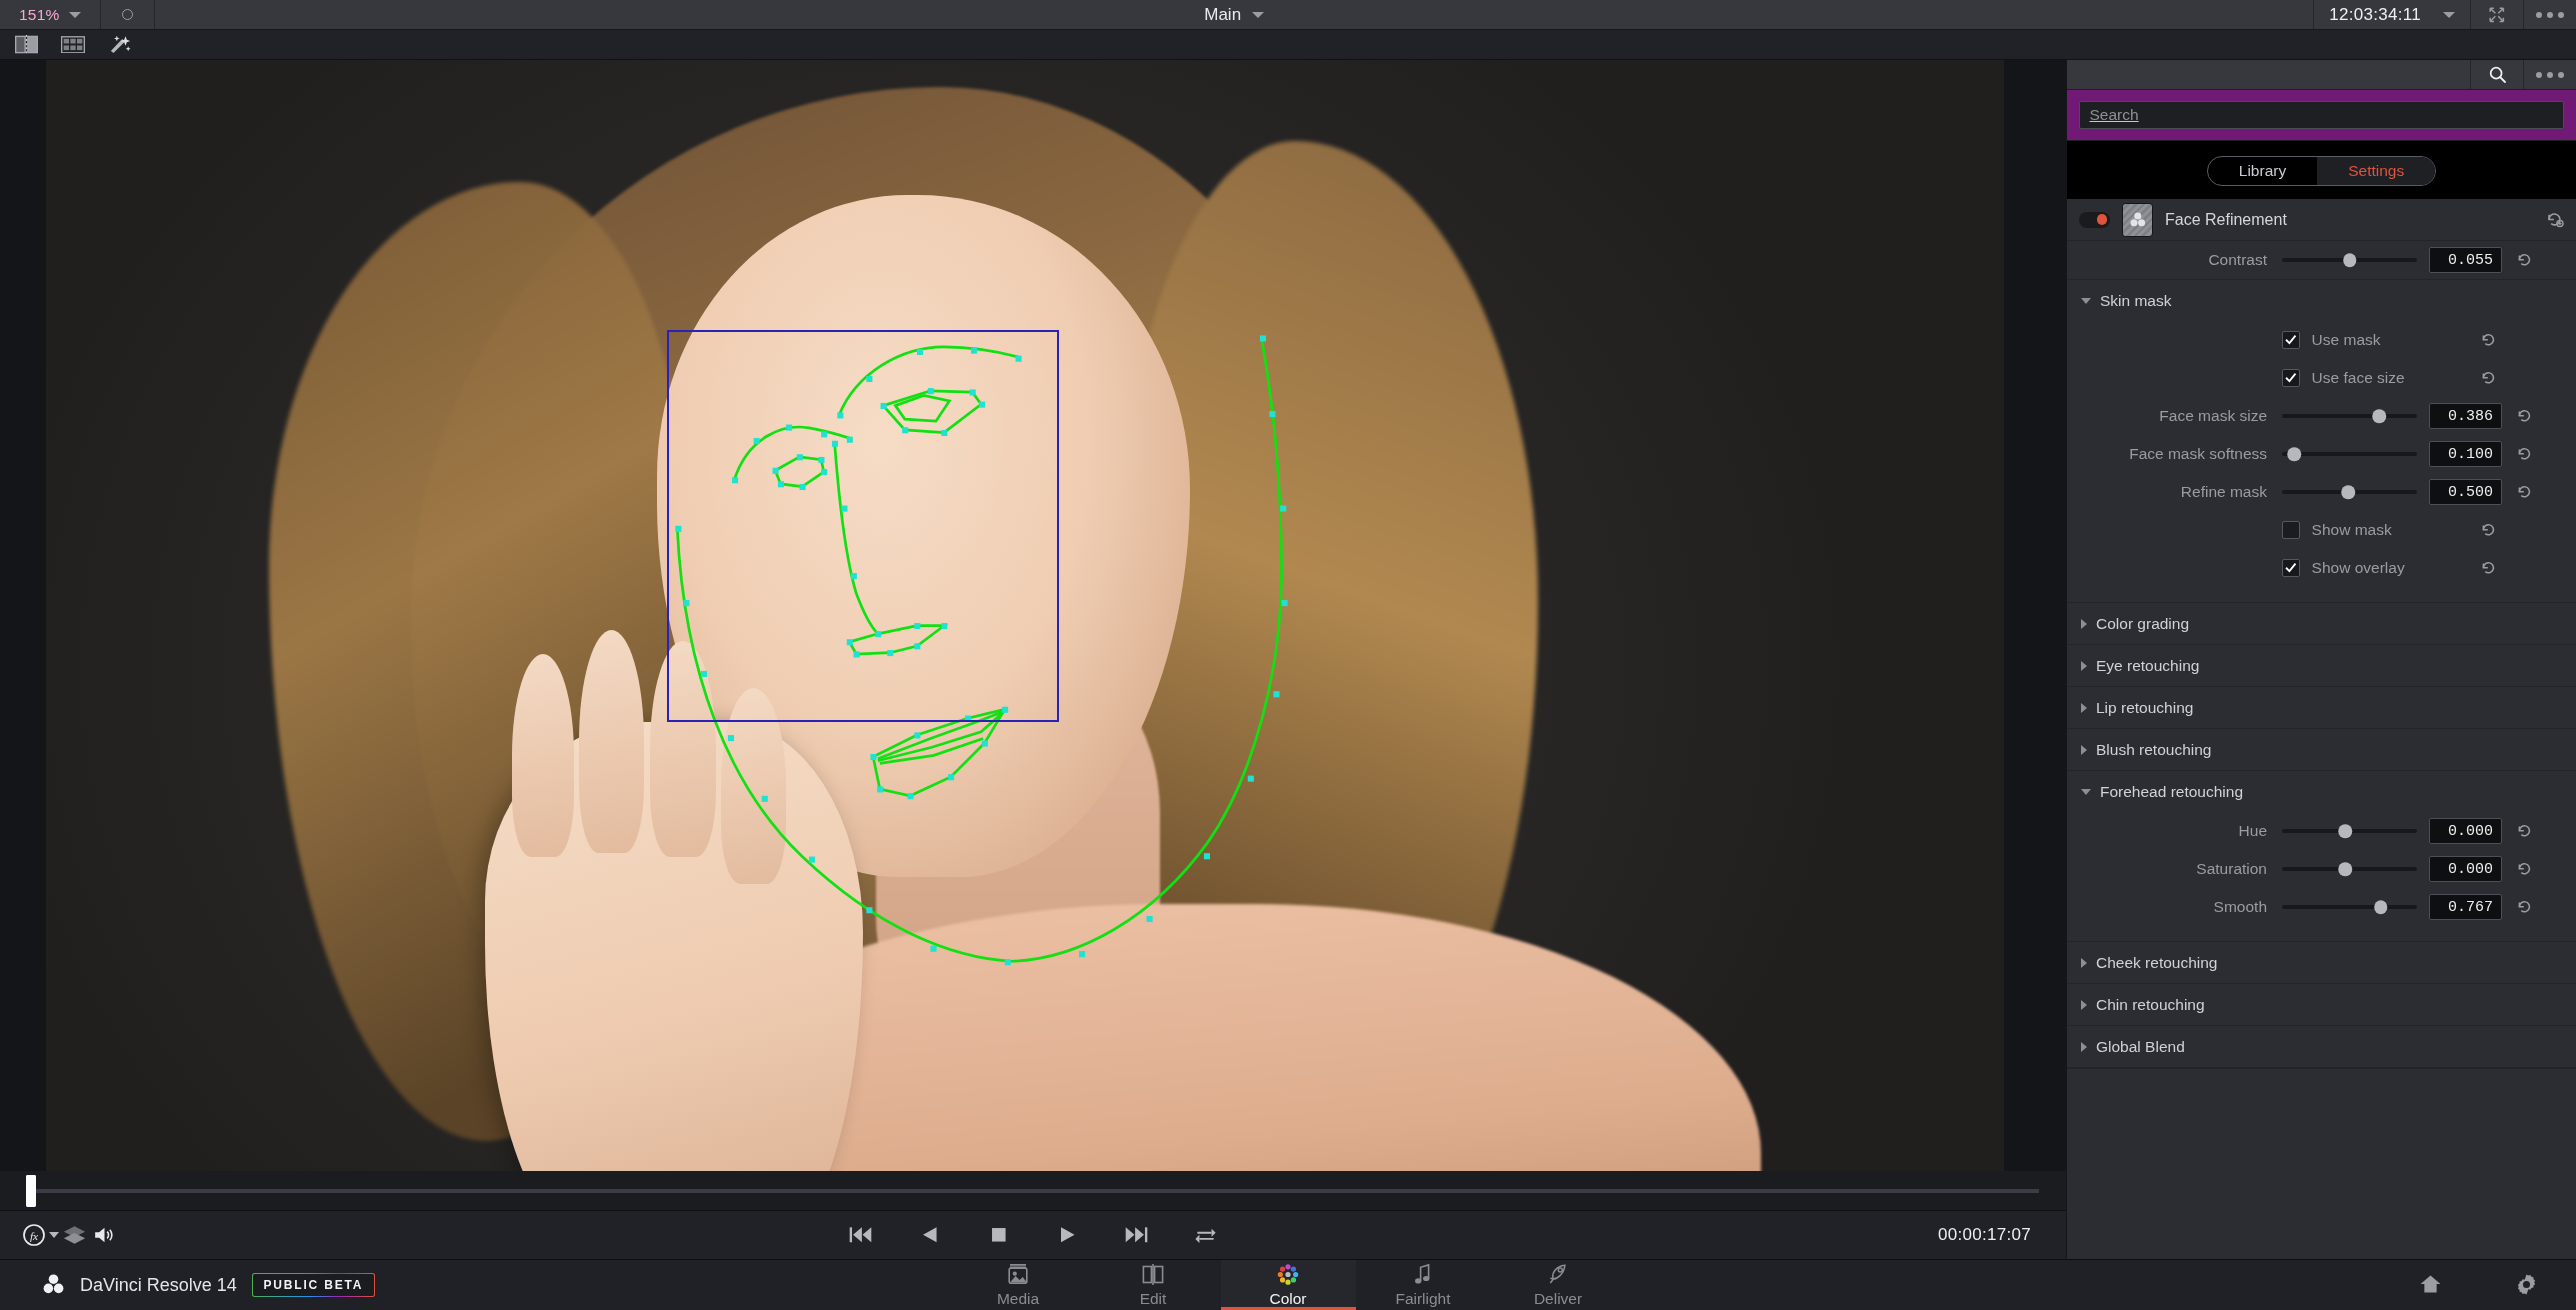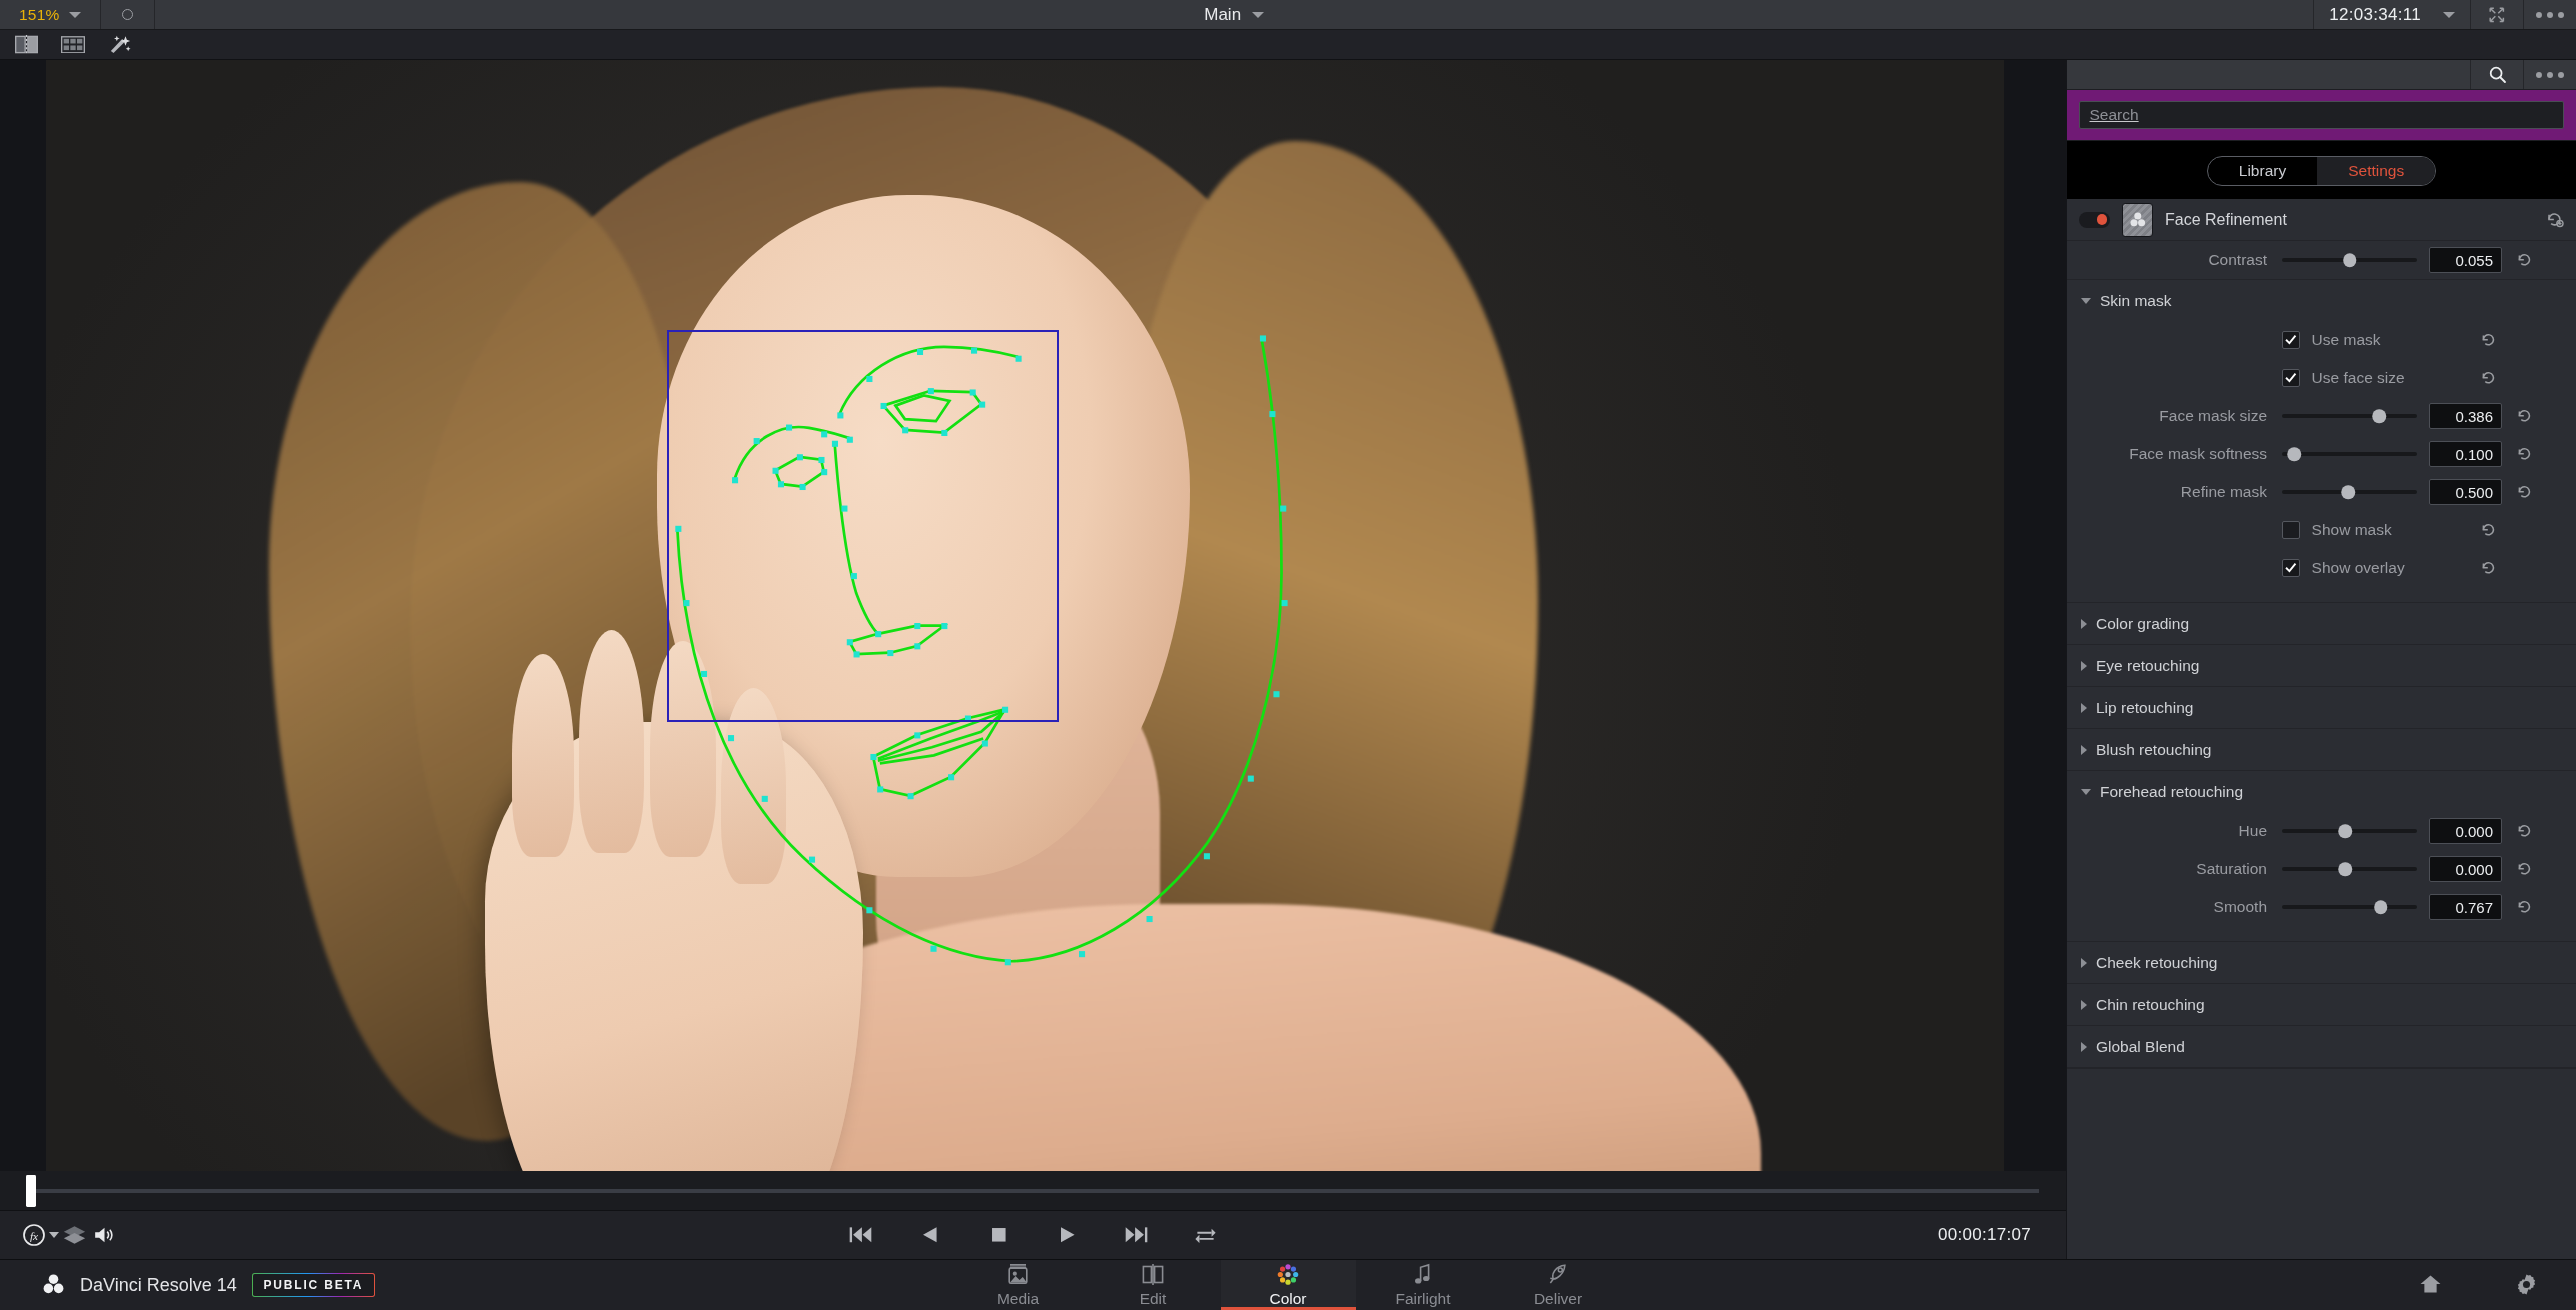--- a/index.html
+++ b/index.html
@@ -12,21 +12,21 @@
   }
   .app { position:relative; width:2576px; height:1310px; display:flex; flex-direction:column; }
 
   
   .topbar {
     height:30px; background:#36383d; display:flex; align-items:stretch;
     border-bottom:0.7px solid #17181b; flex:0 0 30px; position:relative;
   }
   .tb-cell { display:flex; align-items:center; justify-content:center; height:100%; }
   .tb-zoom { width:101px; gap:9.5px; border-right:0.7px solid #25262a; }
-  .tb-zoom .val { font-size:15.5px; color:#eab308; letter-spacing:0.2px; }
+  .tb-zoom .val { font-size:15.5px; color:#f9a8d4; letter-spacing:0.2px; }
   .tb-dot { width:54px; border-right:0.7px solid #25262a; }
   .tb-spacer { flex:1 1 auto; }
   .tb-title { gap:10.8px; }
   .tb-title .t { font-size:17px; color:#e9eaec; }
   .tb-tc { gap:22px; padding:0 15px; border-left:0.7px solid #25262a; }
   .tb-tc .t { font-size:17px; color:#eceef0; letter-spacing:0.3px; }
   .tb-ico { width:53px; border-left:0.7px solid #25262a; }
   .chev { width:0;height:0;border-left:6px solid transparent;border-right:6px solid transparent;border-top:6.8px solid #9b9da2; }
   .ring { width:11.5px;height:11.5px;border:1.7px solid #9b9da2;border-radius:50%; }
   .dots3 { display:flex; gap:5.4px; }
@@ -118,21 +118,21 @@
   .section { border-bottom:0.7px solid #232429; }
   .sec-head { height:41px; display:flex; align-items:center; gap:9.5px; padding-left:13.5px; font-size:15.5px; color:#d0d2d6; }
   .arrow-r { width:0;height:0;border-top:5.4px solid transparent;border-bottom:5.4px solid transparent;border-left:6.8px solid #8d8f95; }
   .arrow-d { width:0;height:0;border-left:5.4px solid transparent;border-right:5.4px solid transparent;border-top:6.8px solid #8d8f95; }
 
   .row { height:38px; display:flex; align-items:center; padding-right:10.8px; }
   .row .lbl { width:215px; text-align:right; padding-right:15px; font-size:15.5px; color:#9a9ca2; }
   .slider { position:relative; width:135px; height:4px; background:#17181b; border-radius:2px; }
   .knob { position:absolute; top:50%; transform:translate(-50%,-50%); width:13.5px; height:13.5px; border-radius:50%; background:#b6b8bd; }
   .valbox { width:73px; height:26px; margin-left:12px; background:#0e0f11; border:0.7px solid #4c4f56; border-radius:2px;
-    display:flex; align-items:center; justify-content:flex-end; padding-right:8px; font-size:15px; color:#eceef0; }
+    display:flex; align-items:center; justify-content:flex-end; padding-right:8px; font-size:15px; color:#eceef0;font-family:Liberation Mono, monospace; }
   .reset { margin-left:12px; width:20px; display:flex; align-items:center; justify-content:center; }
   .cbrow { height:38px; display:flex; align-items:center; padding-right:10.8px; }
   .cbrow .pad { width:215px; }
   .cbox { width:17.6px; height:17.6px; border-radius:2px; background:#1b1c20; border:0.7px solid #55585f; display:flex; align-items:center; justify-content:center; }
   .cbox.on { background:#17181b; }
   .cblabel { margin-left:12px; font-size:15.5px; color:#9a9ca2; width:154px; }
   .spacer-row { height:15px; }
   .insp-fill { flex:1 1 auto; background:#2b2d33; border-top:0.7px solid #232429; }
 
   

